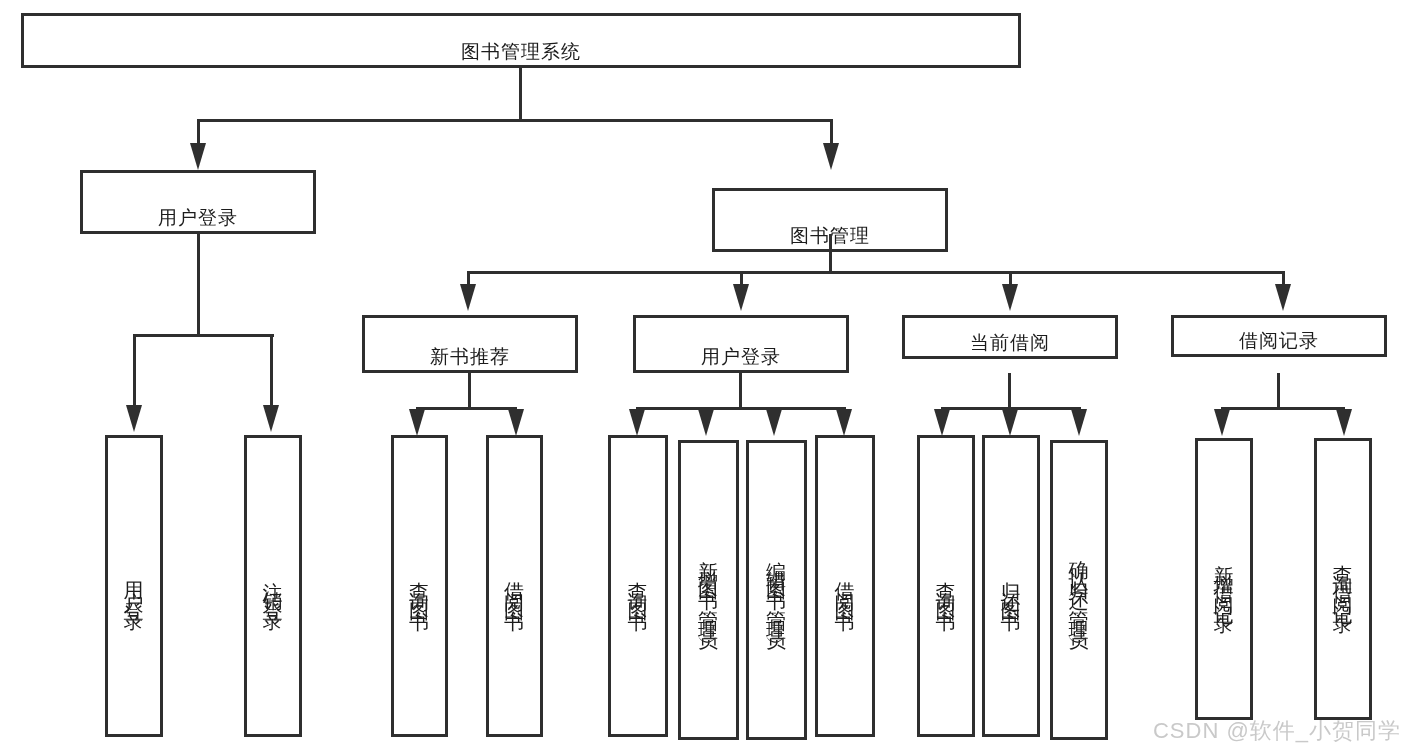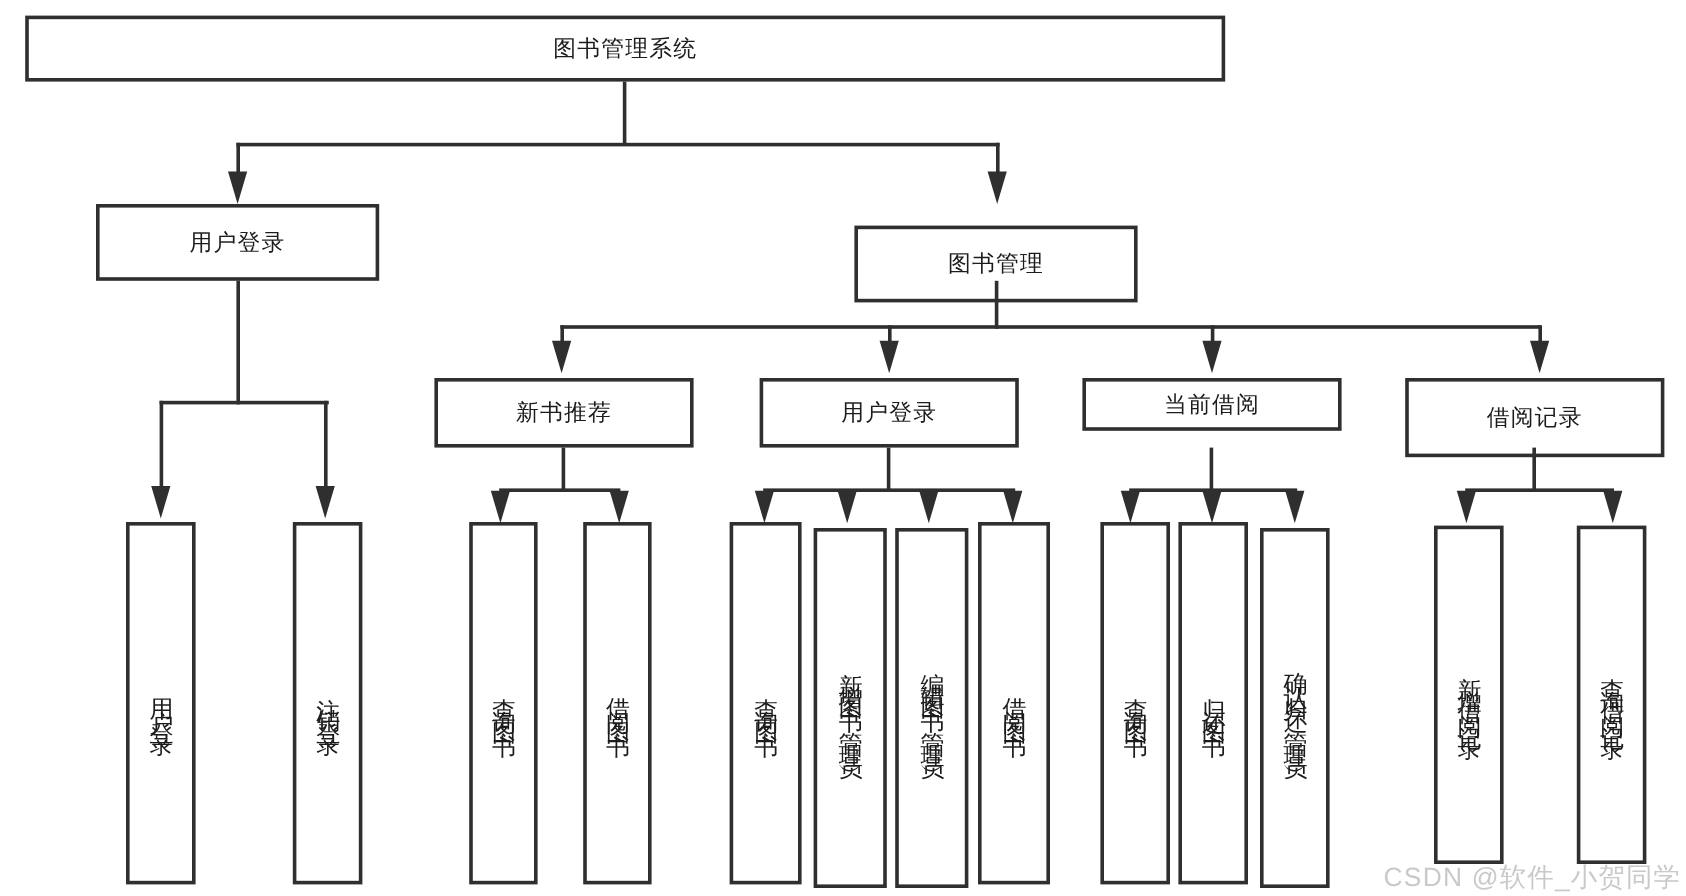--- a/index.html
+++ b/index.html
@@ -17,21 +17,21 @@
     background: var(--background);
     font-family: "Liberation Sans", "DejaVu Sans", sans-serif;
     color: var(--text);
     overflow: hidden;
   }
   .hbox {
     position: absolute;
     border: 3px solid var(--line);
     background: var(--background);
     display: flex;
-    align-items: center;
+    align-items: flex-end;
     justify-content: center;
     font-size: 19px;
     letter-spacing: 1px;
     color: var(--text);
   }
   .vbox {
     position: absolute;
     border: 3px solid var(--line);
     background: var(--background);
     display: flex;
@@ -120,21 +120,21 @@
 
   <div class="hbox" style="left:362px; top:315px; width:216px; height:58px;">
     <span>新书推荐</span>
   </div>
   <div class="hbox" style="left:633px; top:315px; width:216px; height:58px;">
     <span>用户登录</span>
   </div>
   <div class="hbox" style="left:902px; top:315px; width:216px; height:44px;">
     <span>当前借阅</span>
   </div>
-  <div class="hbox" style="left:1171px; top:315px; width:216px; height:66px;">
+  <div class="hbox" style="left:1171px; top:315px; width:216px; height:42px;">
     <span>借阅记录</span>
   </div>
 
   <div class="vline" style="left:468px; top:373px; width:3px; height:37px;"></div>
   <div class="hline" style="left:416px; top:407px; width:101px; height:3px;"></div>
   <div class="tri" style="left:409px; top:409px;"></div>
   <div class="tri" style="left:508px; top:409px;"></div>
 
   <div class="vline" style="left:739px; top:373px; width:3px; height:37px;"></div>
   <div class="hline" style="left:636px; top:407px; width:210px; height:3px;"></div>

